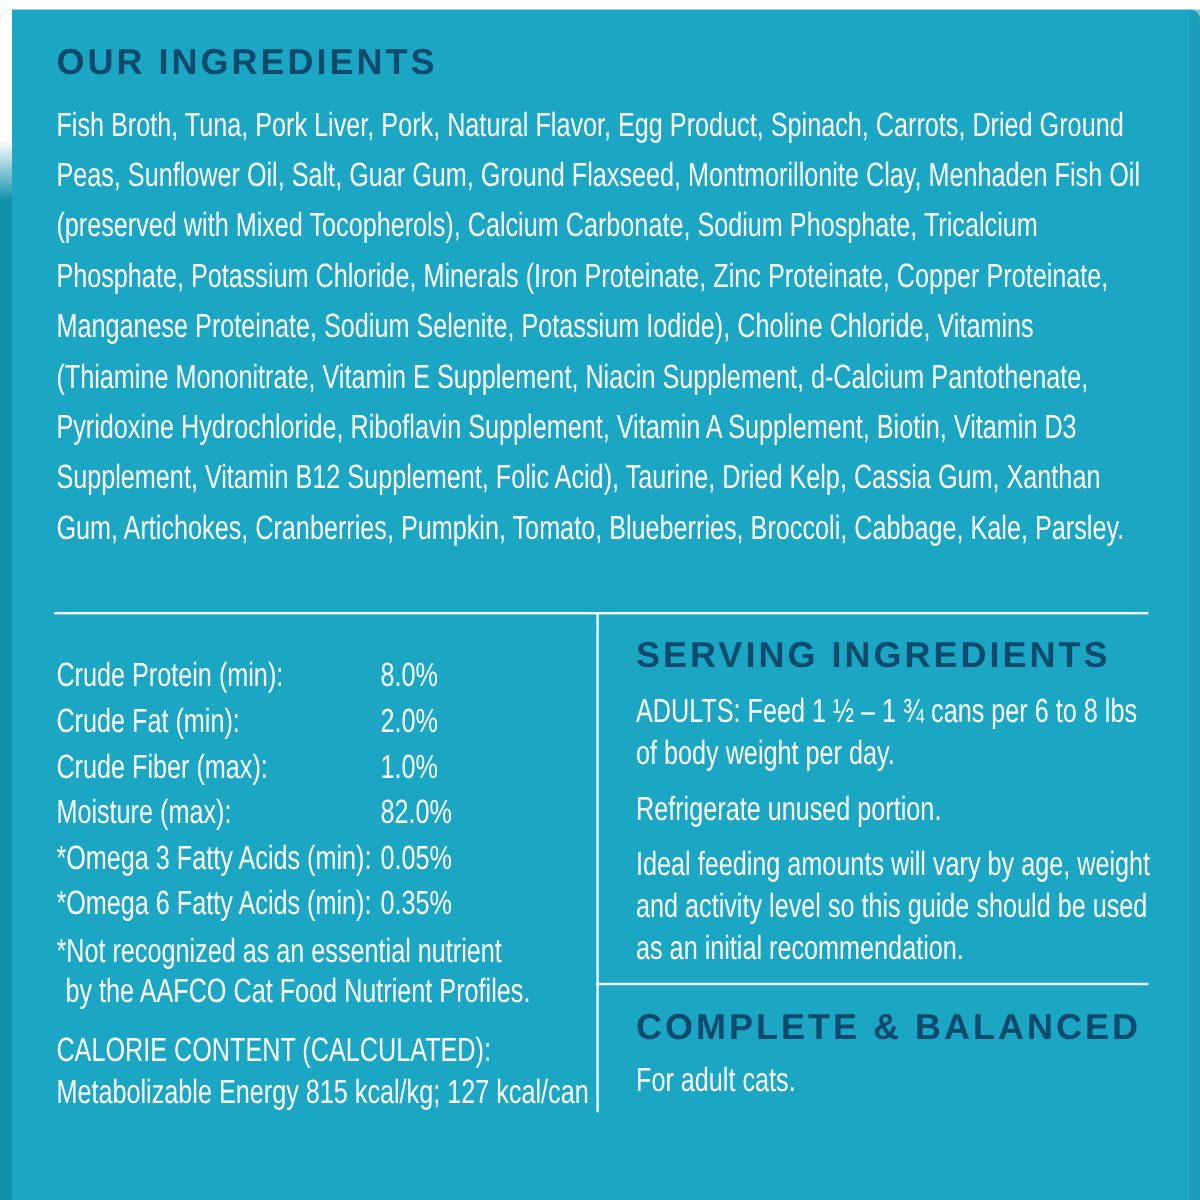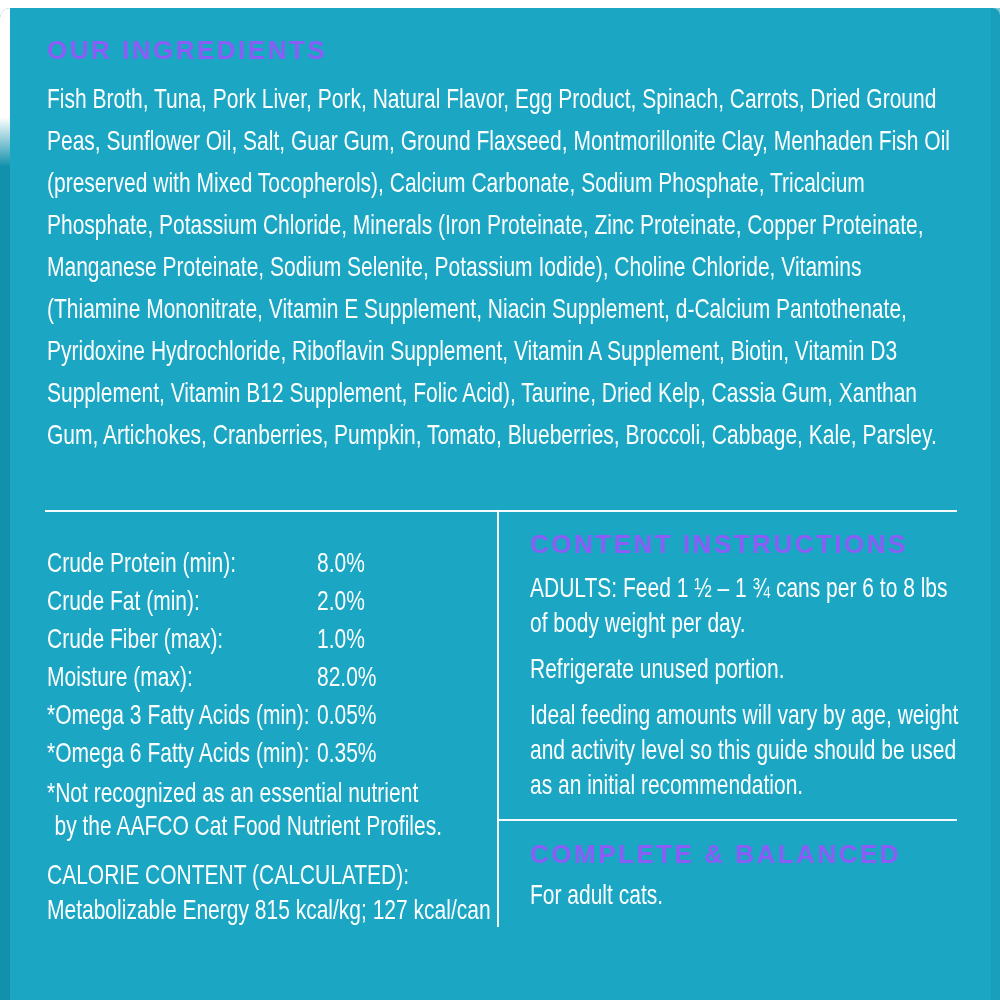--- a/index.html
+++ b/index.html
@@ -17,22 +17,22 @@
     position:absolute;top:8px;left:0;bottom:0;width:10px;
     background:linear-gradient(180deg,#ffffff 0%,#ffffff 11%,#1291AC 16%,#1291AC 100%);
     border-top-left-radius:10px;
   }
   .right-shade{
     position:absolute;top:8px;right:0;bottom:0;width:9px;
     background:#1899B4;opacity:.55;
   }
   .sec{position:absolute;color:#fdffff;}
   h2{
-    margin:0;color:#8b5cf6;font-weight:700;
-    font-size:26px;letter-spacing:2.5px;line-height:1.15;
+    margin:0;color:#0c4a6e;font-weight:700;
+    font-size:30px;letter-spacing:2.5px;line-height:1.15;
   }
   
   .cond{
     transform:scaleX(0.75);transform-origin:0 0;width:133.33%;
     font-size:28px;color:#fdffff;
   }
   .ing-text{line-height:42px;margin-top:12px;}
   .ga-rows{margin-top:14px;line-height:38px;}
   .ga-row{display:flex;}
   .ga-label{min-width:360px;flex:none;white-space:nowrap;}
@@ -95,21 +95,21 @@
     <div class="footnote">
       <div>*Not recognized as an essential nutrient</div>
       <div class="footnote-l2">by the AAFCO Cat Food Nutrient Profiles.</div>
     </div>
     <div class="calorie-h">CALORIE CONTENT (CALCULATED):</div>
     <div class="calorie-t">Metabolizable Energy 815 kcal/kg; 127 kcal/can</div>
   </div>
 </div>
 
 <div class="sec" style="left:530px;top:530px;width:430px;">
-  <h2>CONTENT INSTRUCTIONS</h2>
+  <h2>SERVING INGREDIENTS</h2>
   <div class="cond" style="margin-top:10px;">
     <p class="si-p">ADULTS: Feed 1 ½ – 1 ¾ cans per 6 to 8 lbs of body weight per day.</p>
     <p class="si-p">Refrigerate unused portion.</p>
     <p class="si-p">Ideal feeding amounts will vary by age, weight and activity level so this guide should be used as an initial recommendation.</p>
   </div>
 </div>
 
 <div class="sec" style="left:530px;top:840px;width:430px;">
   <h2>COMPLETE &amp; BALANCED</h2>
   <div class="cond cb-text">For adult cats.</div>

